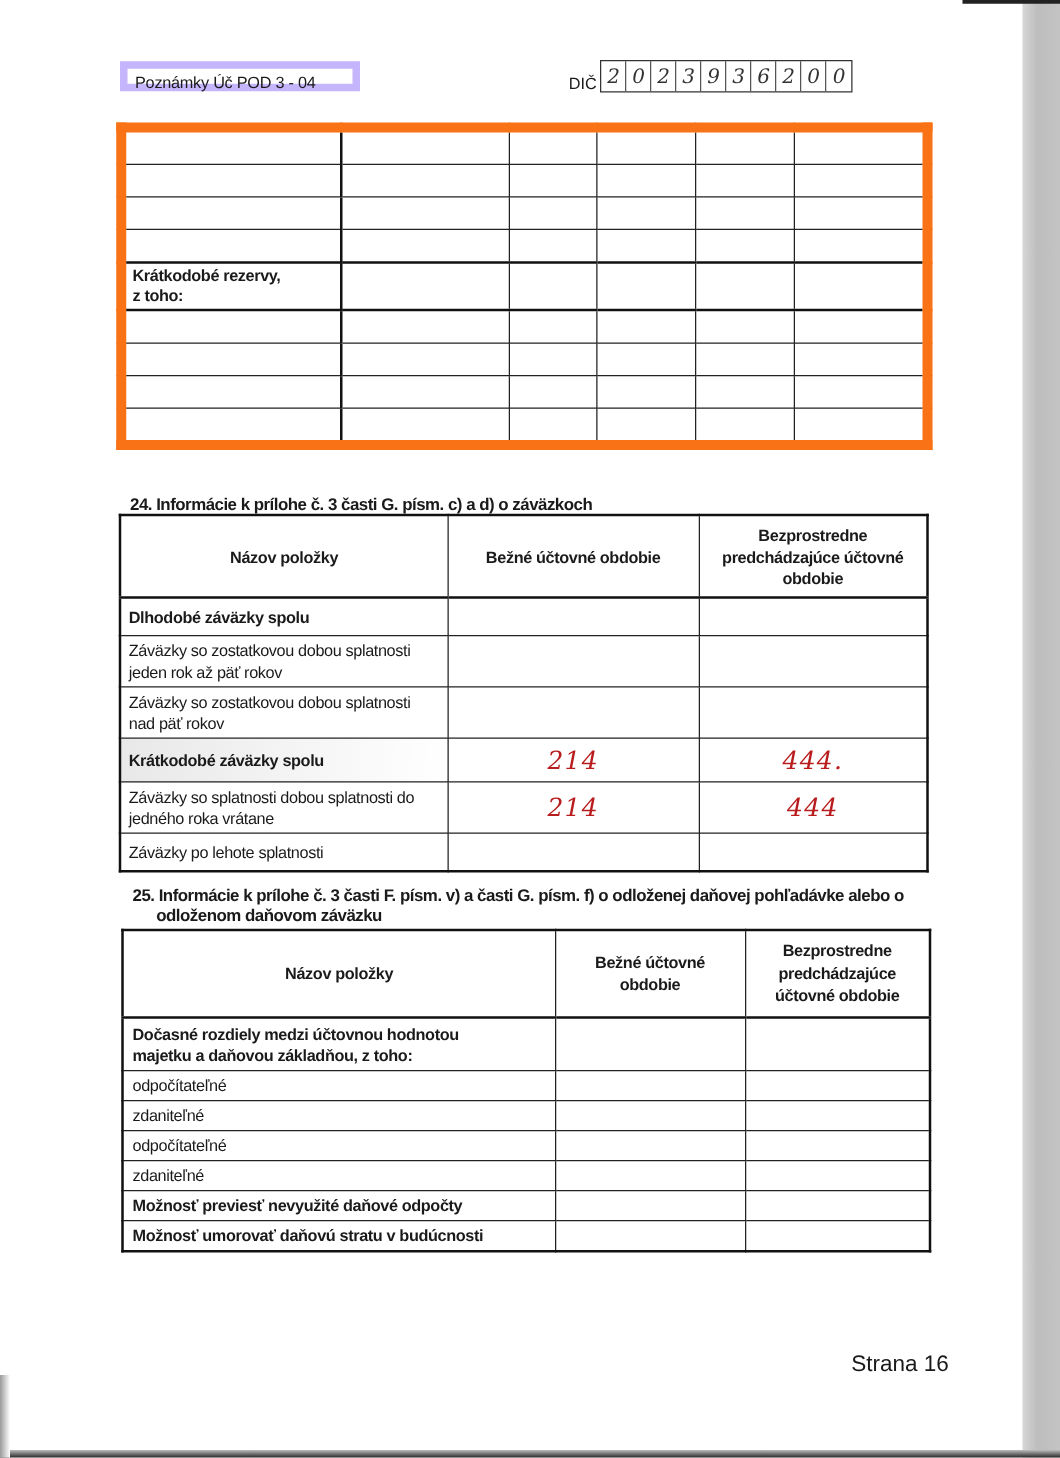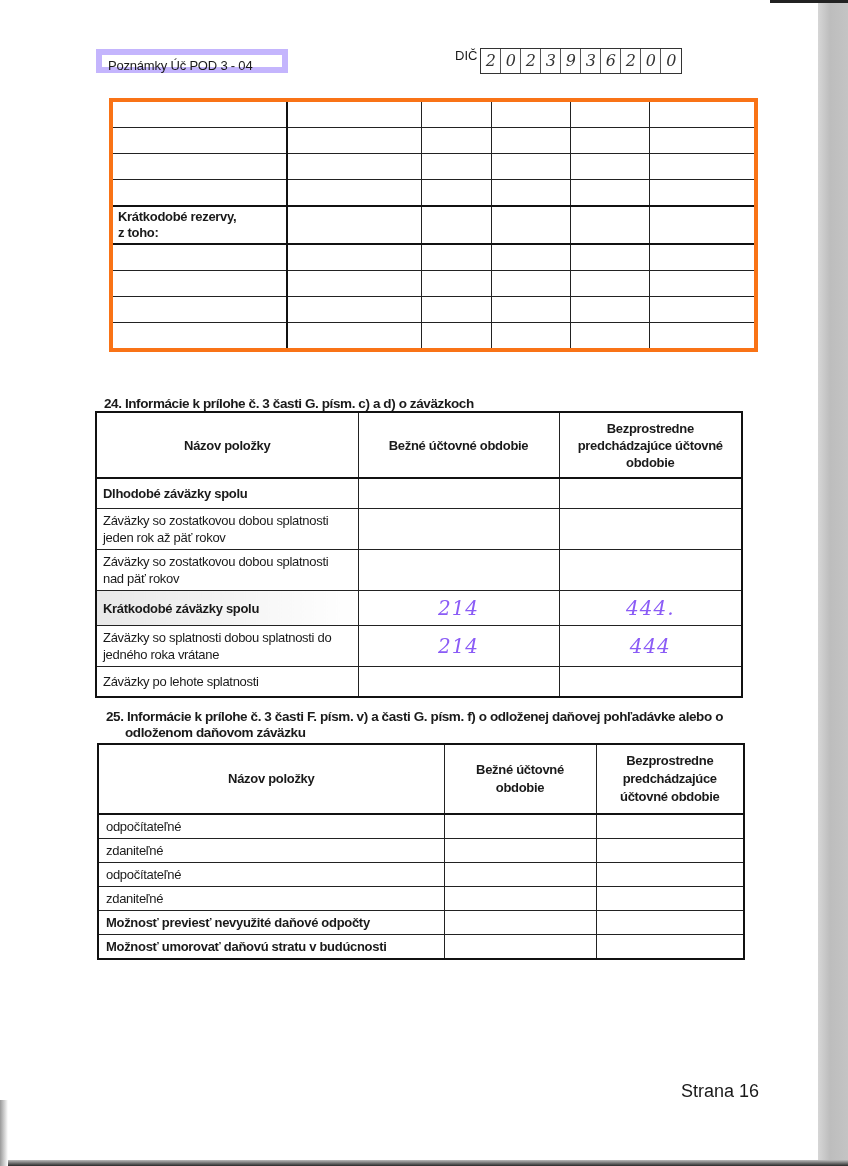--- a/index.html
+++ b/index.html
@@ -24,54 +24,54 @@
     position: absolute; left: 0; top: 1100px; width: 8px; height: 66px;
     background: linear-gradient(to right, #9a9a9a, #ffffff);
   }
 
   .header-box {
     position: absolute; left: 96px; top: 49px; width: 192px; height: 24px;
     border: 6px solid #c4b5fd; box-sizing: border-box;
     font-size: 13px; line-height: 22px; padding-left: 6px;
     font-family: Liberation Sans, sans-serif; letter-spacing: -0.2px;
   }
-  .dic-wrap { position: absolute; left: 455px; top: 48px; display: flex; align-items: flex-start; }
+  .dic-wrap { position: absolute; left: 455px; top: 48px; display: flex; align-items: flex-end; }
   .dic-label { font-size: 13px; margin-right: 3px; }
   .dic-boxes { display: flex; border: 1px solid #333; }
   .dic-box {
     width: 20px; height: 24px; box-sizing: border-box;
     border-right: 1px solid #555;
     font-family: "DejaVu Serif", serif; font-style: italic;
     font-size: 16px; line-height: 24px; text-align: center; color: #333;
   }
   .dic-box:last-child { border-right: none; }
 
   table { border-collapse: collapse; position: absolute; table-layout: fixed; }
   td, th { border: 1px solid #222; padding: 0; vertical-align: middle; }
 
   
-  #tbl-top { left: 93px; top: 98px; width: 645px; border: 4px solid #f97316; margin-left: 16px; }
+  #tbl-top { left: 93px; top: 98px; width: 645px; border: 8px solid #f97316; }
   #tbl-top td { height: 25px; }
   #tbl-top tr.thick-bot td { border-bottom: 2px solid #111; }
   #tbl-top td.label-col { border-right: 2px solid #111; font-weight: bold; font-size: 13px; padding-left: 5px; line-height: 16px; letter-spacing: -0.3px; }
 
   .section-title {
     position: absolute; font-weight: bold; font-size: 13.5px; letter-spacing: -0.4px;
     line-height: 16px;
   }
 
   
   #tbl-24 { left: 95px; top: 411px; width: 646px; border: 2px solid #111; }
   #tbl-24 th { font-weight: bold; font-size: 13px; text-align: center; line-height: 17px; height: 64px; border-bottom: 2px solid #111; letter-spacing: -0.3px; }
   #tbl-24 td { font-size: 13px; line-height: 17px; padding: 2px 6px; letter-spacing: -0.3px; }
   #tbl-24 td.bold { font-weight: bold; }
   #tbl-24 tr.r-single td { height: 25px; margin-left: 39px; }
   #tbl-24 tr.r-double td { height: 36px; }
   #tbl-24 tr.shaded td.name { background: linear-gradient(to right, #e8e8e8, #f6f6f6 60%, #ffffff); }
-  #tbl-24 .hand { font-family: "DejaVu Serif", serif; font-style: italic; font-size: 20px; text-align: center; color: #8b5cf6; letter-spacing: 1px; }
+  #tbl-24 .hand { font-family: "DejaVu Serif", serif; font-style: italic; font-size: 20px; text-align: center; color: #b91c1c; letter-spacing: 1px; }
 
   
   #tbl-25 { left: 97px; top: 743px; width: 646px; border: 2px solid #111; }
   #tbl-25 th { font-weight: bold; font-size: 13px; text-align: center; line-height: 18px; height: 68px; border-bottom: 2px solid #111; letter-spacing: -0.3px; }
   #tbl-25 td { font-size: 13px; line-height: 17px; padding: 2px 7px; letter-spacing: -0.3px; }
   #tbl-25 td.bold { font-weight: bold; }
   #tbl-25 tr.r-single td { height: 19px; }
   #tbl-25 tr.r-double td { height: 37px; }
 
   .page-number { position: absolute; left: 681px; top: 1081px; font-size: 18px; }
@@ -248,20 +248,25 @@
       <col style="width:148px">
     </colgroup>
   <thead>
     <tr>
       <th>Názov položky</th>
       <th style="padding:0 30px">Bežné účtovné obdobie</th>
       <th style="padding:0 20px">Bezprostredne predchádzajúce účtovné obdobie</th>
     </tr>
   </thead>
   <tbody>
+    <tr class="r-double">
+      <td class="bold" style="padding-right:30px">Dočasné rozdiely medzi účtovnou hodnotou majetku a daňovou základňou, z toho:</td>
+      <td></td>
+      <td></td>
+    </tr>
     <tr class="r-single">
       <td>odpočítateľné</td>
       <td></td>
       <td></td>
     </tr>
     <tr class="r-single">
       <td>zdaniteľné</td>
       <td></td>
       <td></td>
     </tr>

